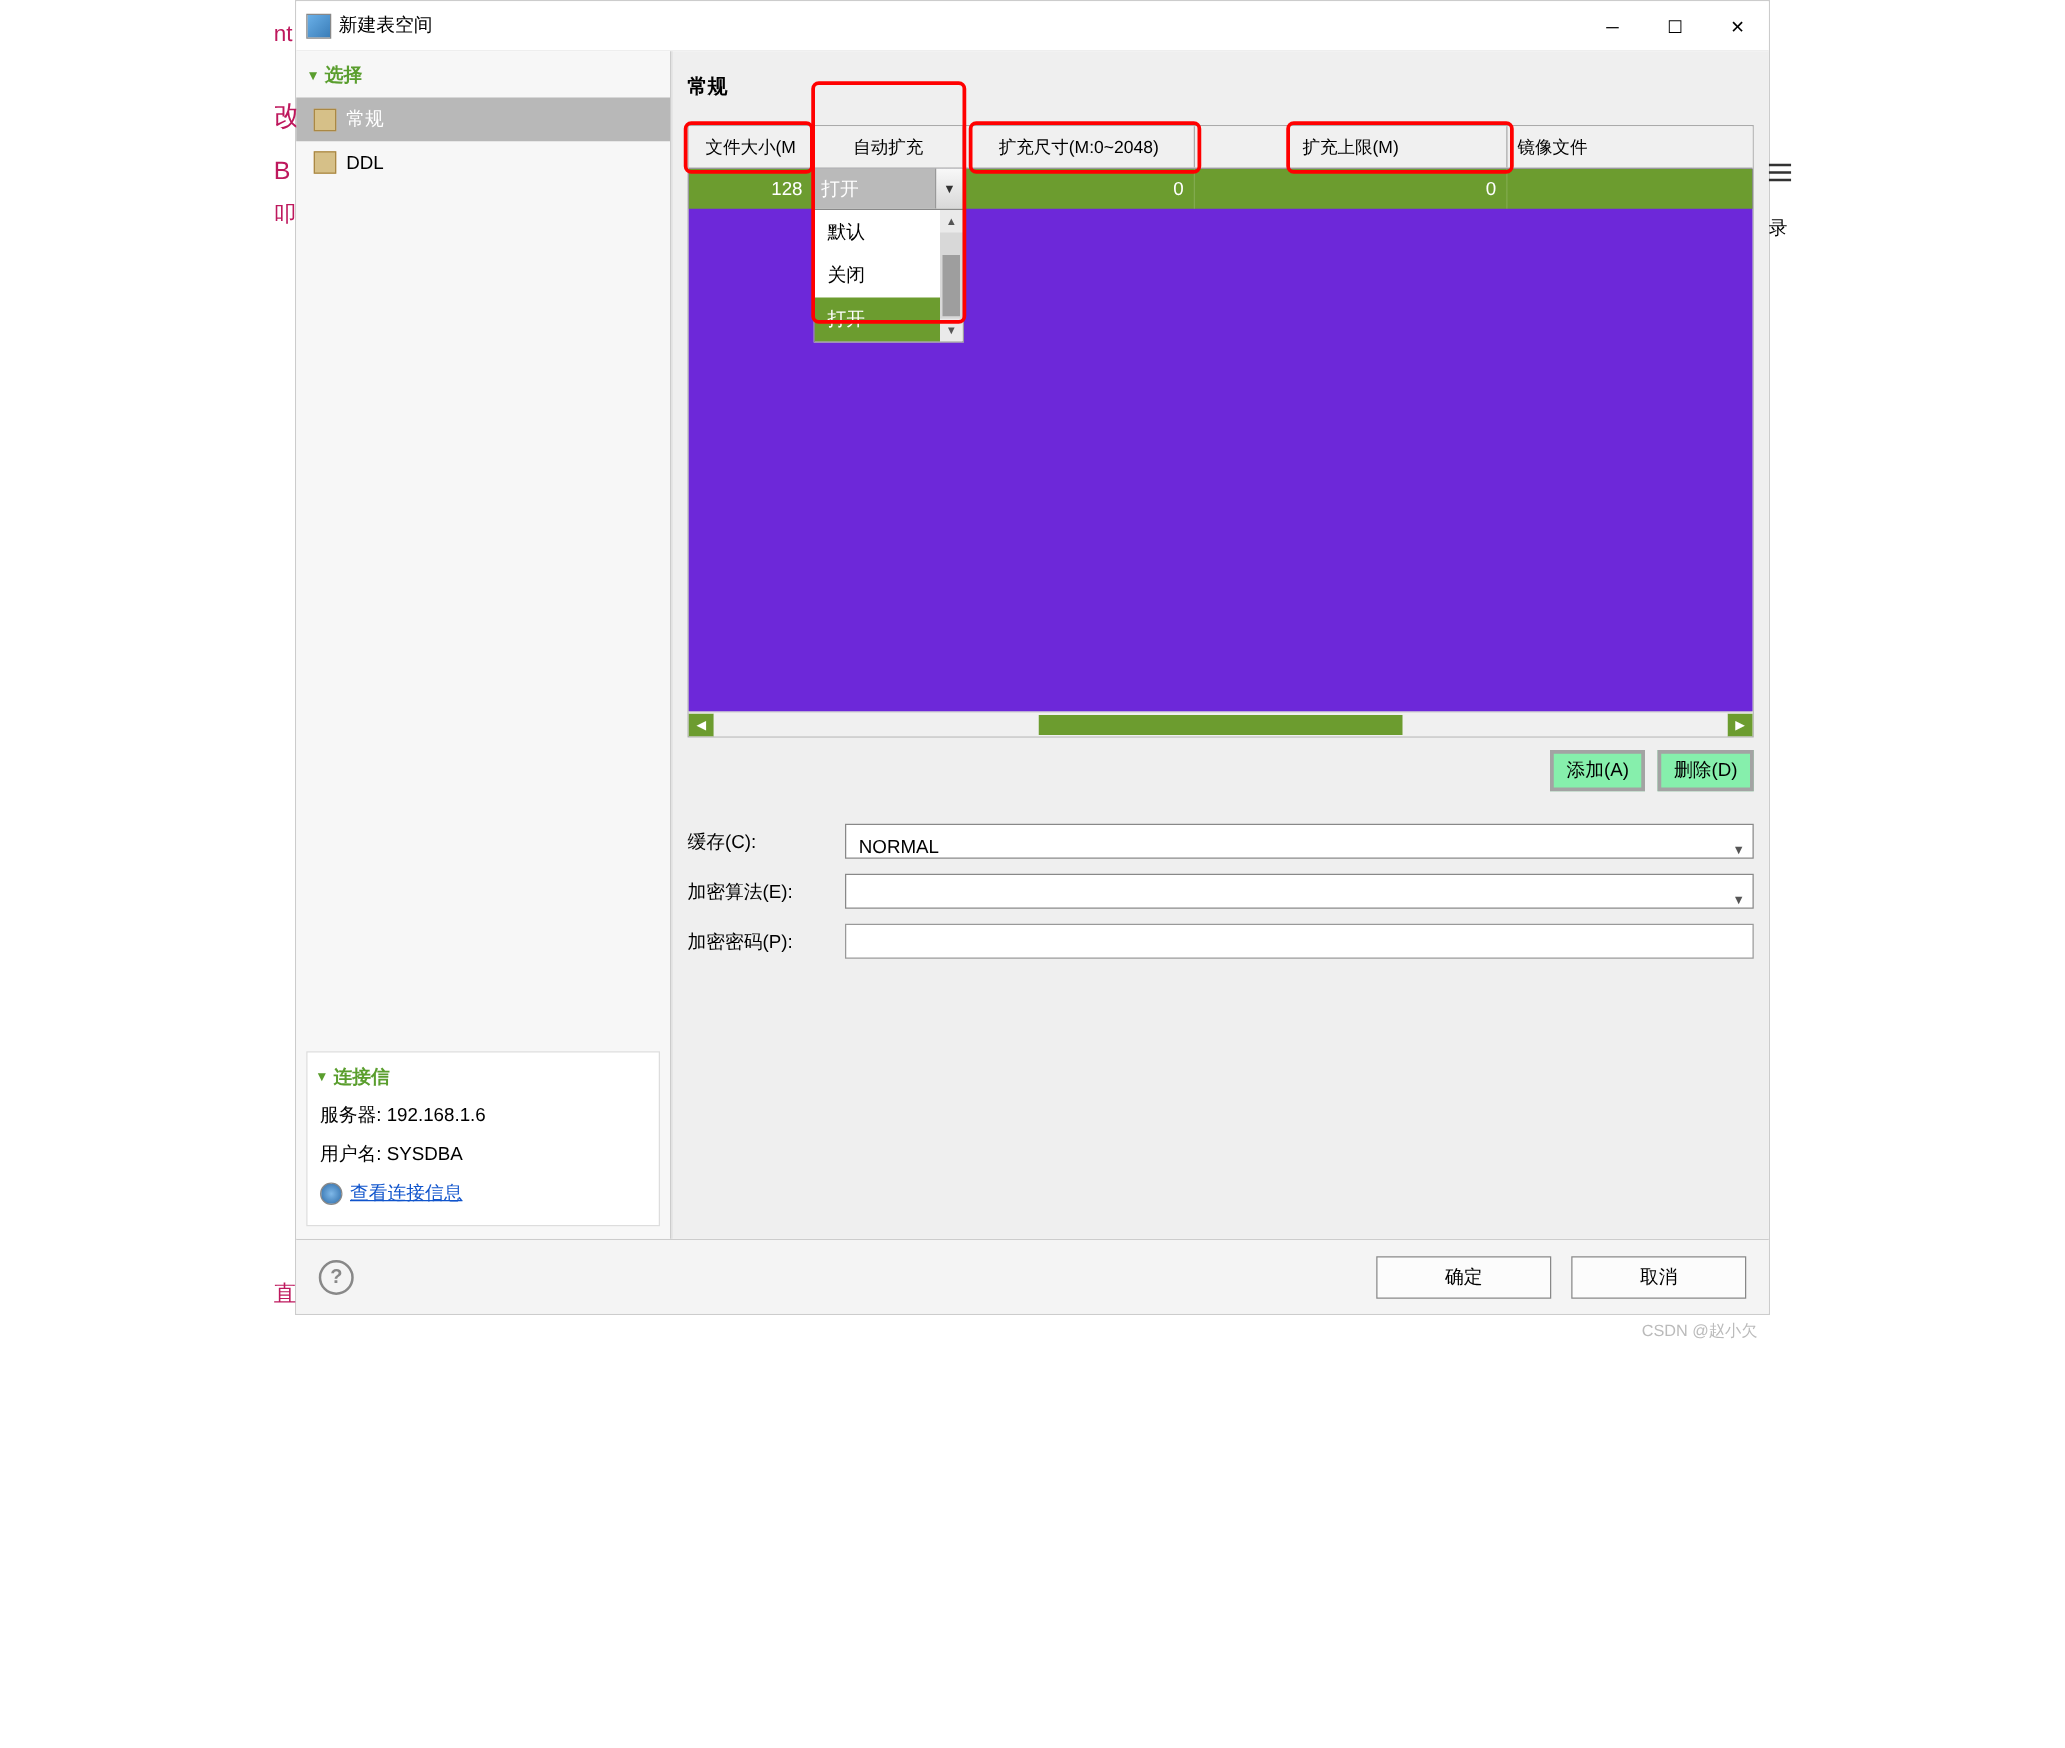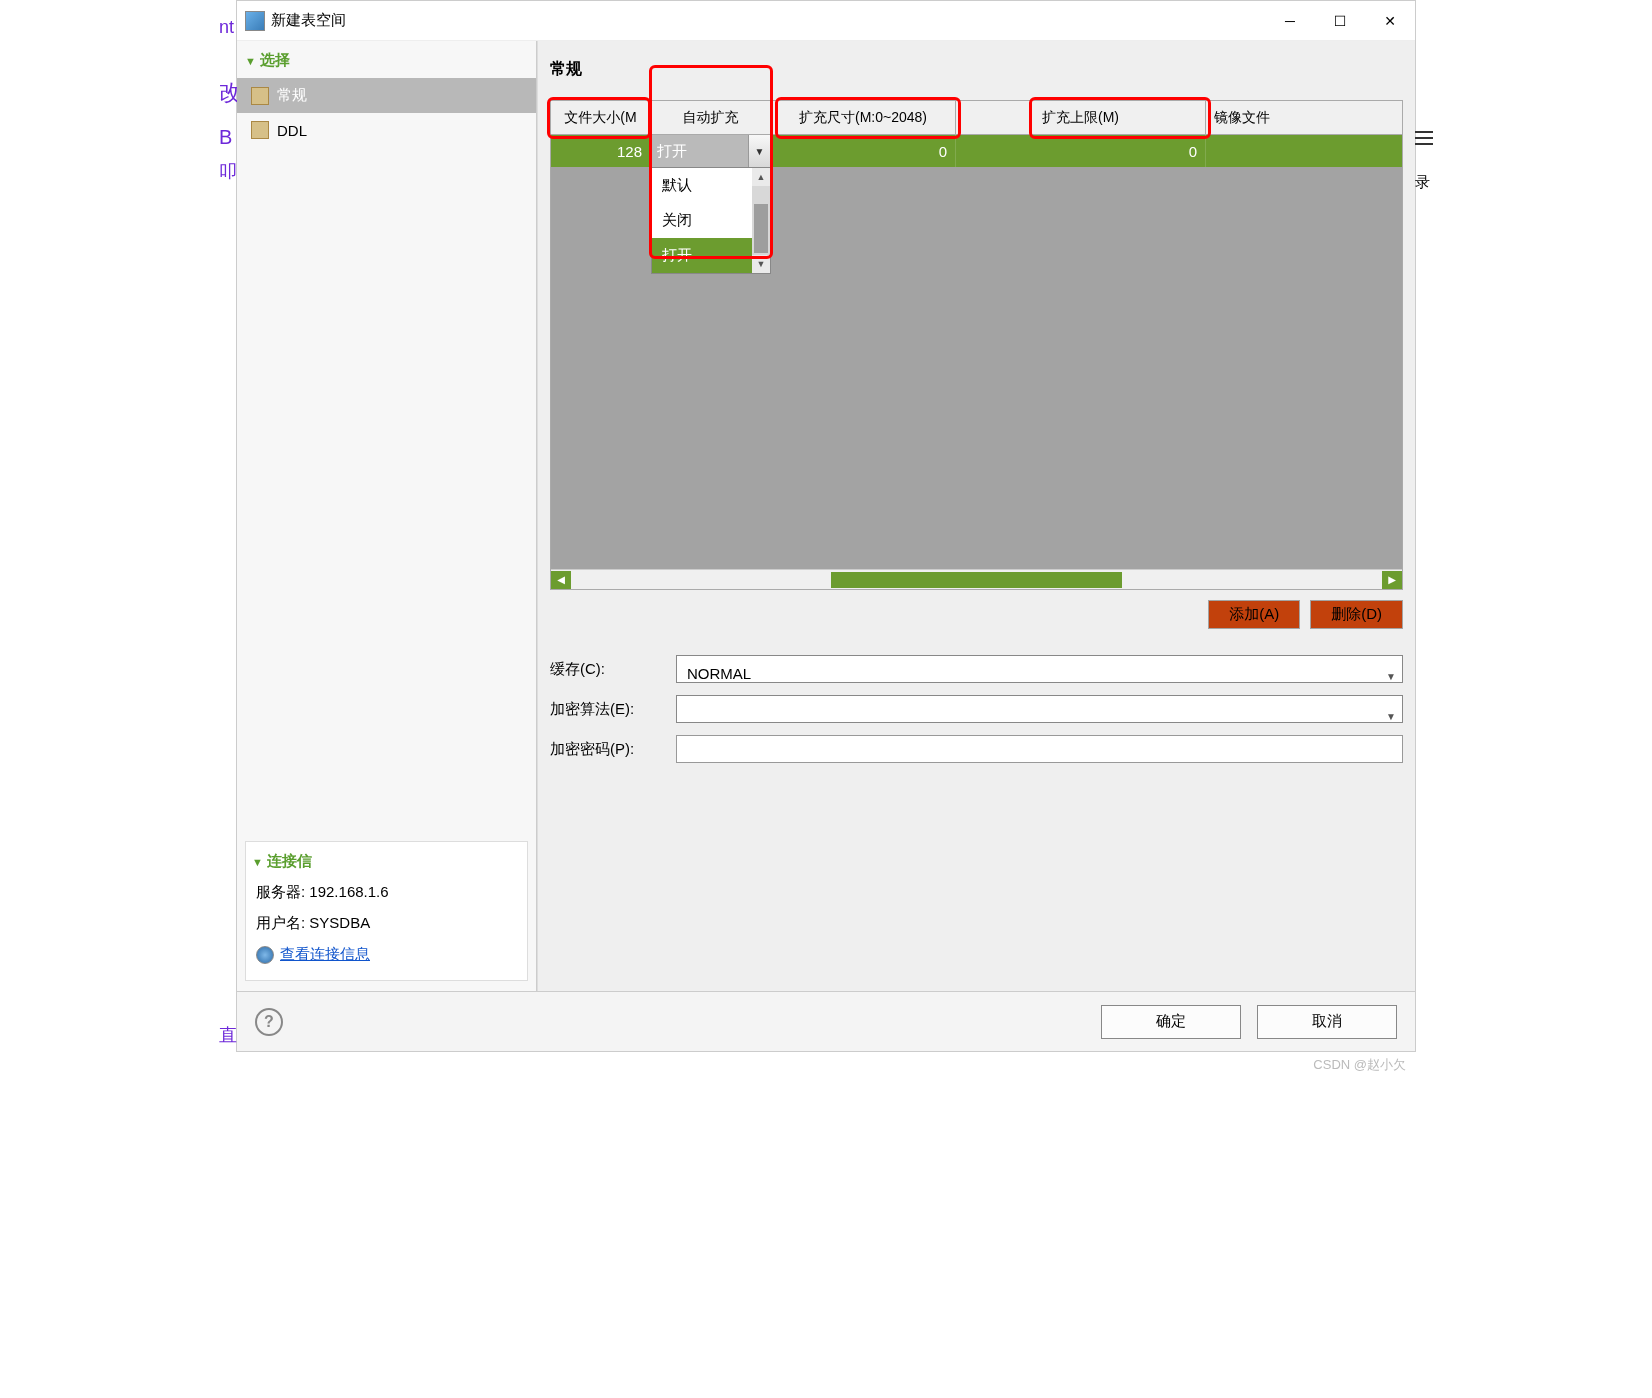--- a/index.html
+++ b/index.html
@@ -51,48 +51,48 @@
 
 .dropdown-list { position: absolute; top: 66px; left: 100px; width: 120px; background: #fff; border: 1px solid #888; z-index: 50; }
 .dropdown-scroll { position: absolute; right: 0; top: 0; bottom: 0; width: 18px; background: #d8d8d8; display: flex; flex-direction: column; }
 .scroll-thumb { background: #9e9e9e; margin: 18px 2px 2px 2px; flex: 1; }
 .scroll-arrow { height: 18px; display:flex; align-items:center; justify-content:center; font-size:9px; color:#555; background:#eaeaea; }
 .dd-item { padding: 8px 10px; font-size: 15px; cursor: pointer; margin-right: 18px; }
 .dd-item.hl { background: #6c9c2f; color: #fff; }
 
 .red-box { position: absolute; border: 3px solid #f00; border-radius: 6px; pointer-events: none; z-index: 60; }
 
-.table-body { flex: 1; position: relative; background: #a3a3a3; }
+.table-body { flex: 1; position: relative; background: #6d28d9; }
 .hscroll { height: 20px; background: #f0f0f0; border-top: 1px solid #ccc; display:flex; align-items:center; }
 .hscroll-btn { width: 20px; height: 18px; background:#6c9c2f; display:flex; align-items:center; justify-content:center; color:#fff; font-size:10px; }
 .hscroll-track { flex:1; height:18px; background:#f0f0f0; position:relative; }
 .hscroll-thumb { position:absolute; left:32%; width:36%; top:1px; bottom:1px; background:#6c9c2f; }
 
 .table-btns { display:flex; justify-content:flex-end; gap:10px; padding: 10px 12px 20px 12px; }
-.btn { border:1px solid #a3a3a3; background:#c2410c; padding: 4px 20px; font-size:15px; cursor:pointer; }
+.btn { border:3px solid #a3a3a3; background:#86efac; padding: 4px 10px; font-size:15px; cursor:pointer; }
 
 .select-row { display:flex; align-items:center; padding: 6px 12px; gap: 16px; }
 .select-label { width: 110px; font-size: 15px; }
 .select-box { flex:1; height: 28px; border:1px solid #888; background:#fff; display:flex; align-items:flex-end; justify-content:space-between; padding: 0 6px 0 10px; font-size: 15px; }
 .select-caret { font-size: 10px; color:#555; }
 
 .conn-panel { margin: 380px 8px 8px 8px; border:1px solid #ddd; background:#fff; padding: 10px 6px; }
 .sidebar .conn-panel { margin-top: auto; margin-bottom: 10px; }
 .conn-row { padding: 6px 4px; font-size: 15px; }
 .conn-link { color: #1155cc; text-decoration: underline; display:flex; align-items:center; gap:6px; cursor:pointer; }
 .earth-icon { width:18px; height:18px; background: radial-gradient(#7fb8e8,#2a6aa8); border-radius:50%; border:1px solid #888; }
 
 .footer { height: 60px; border-top:1px solid #ccc; display:flex; align-items:center; justify-content:space-between; padding: 0 18px; background:#f4f4f4; }
 .help-icon { width:28px; height:28px; border:2px solid #888; border-radius:50%; display:flex; align-items:center; justify-content:center; color:#888; font-size:16px; font-weight:bold; cursor:pointer; }
 .footer-btns { display:flex; gap:16px; }
 .footer-btn { width: 140px; height: 34px; border:1px solid #888; background:#fcfcfc; font-size:15px; cursor:pointer; }
 
 .watermark { text-align:right; padding: 4px 10px 2px 0; color:#bbb; font-size:13px; }
 
-.left-edge { position:absolute; left:-18px; top:0; height:100%; width:18px; overflow:hidden; font-size:18px; color:#6d28d9; }
+.left-edge { position:absolute; left:-18px; top:0; height:100%; width:18px; overflow:hidden; font-size:18px; color:#be185d; }
 .right-edge { position:absolute; right:-18px; top:0; height:100%; width:18px; overflow:hidden; }
 .hamburger { width:18px; height:14px; border-top:2px solid #333; border-bottom:2px solid #333; position:relative; margin-top:130px; }
 .hamburger::before { content:""; position:absolute; top:4px; left:0; right:0; height:2px; background:#333; }
 </style>
 </head>
 <body>
 
 <div class="window">
 
   <div class="left-edge">

